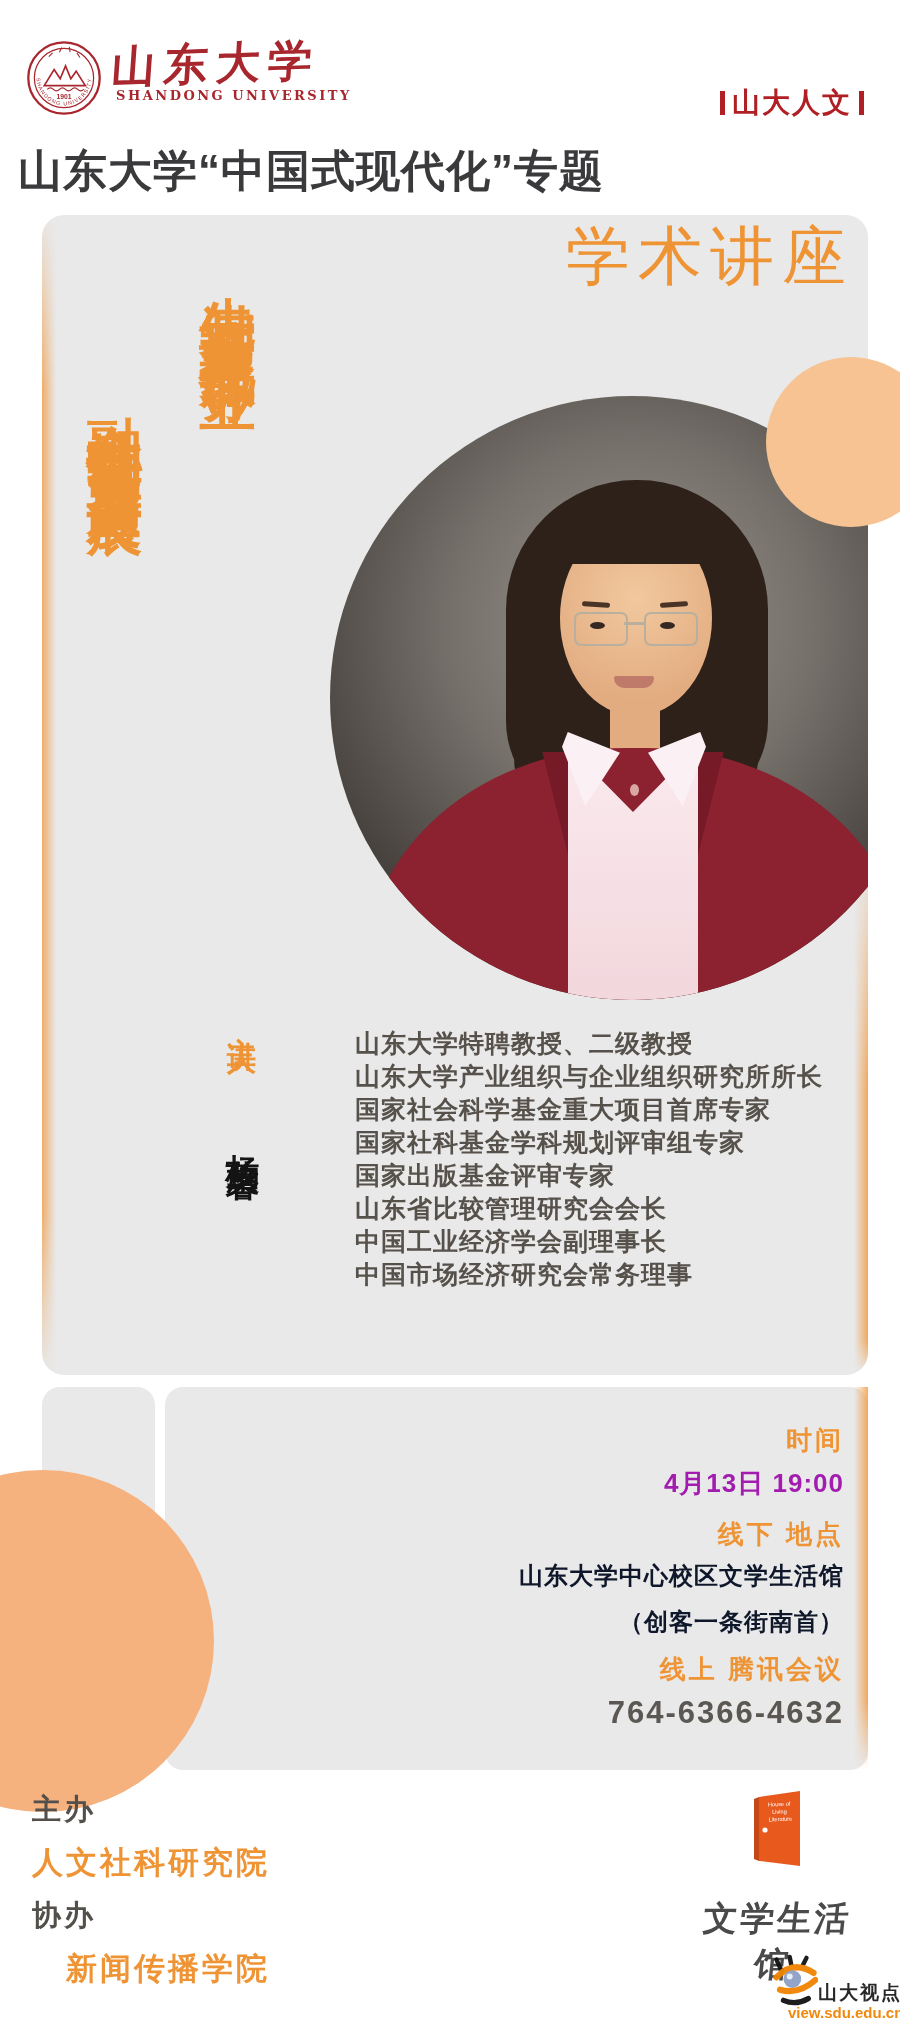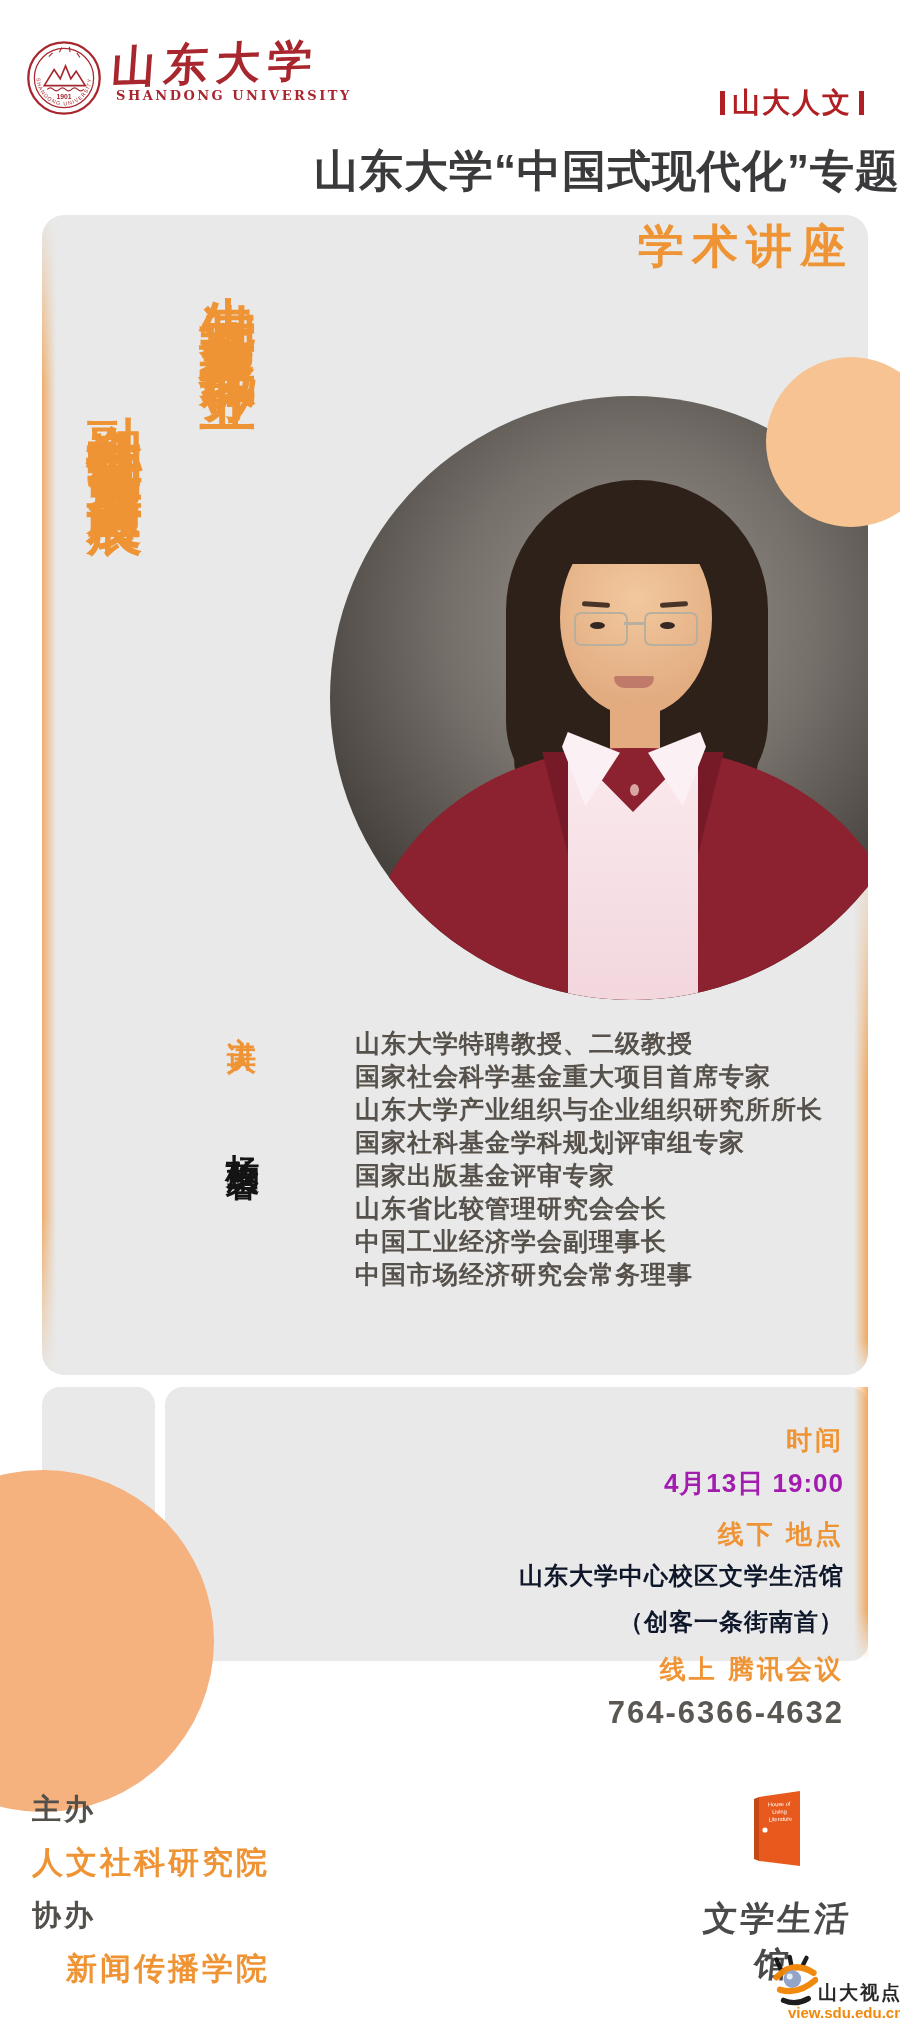--- a/index.html
+++ b/index.html
@@ -10,38 +10,38 @@
   .logo{position:absolute;left:26px;top:40px;display:flex;align-items:flex-start;gap:10px;}
   .logo svg{display:block;}
   .logo-txt{display:flex;flex-direction:column;}
   .logo-cn{font-family:"DejaVu Serif","Liberation Serif",serif;font-weight:700;font-size:44px;
            color:#a8272e;letter-spacing:8px;transform:skewX(-6deg) rotate(-2deg);line-height:1.05;}
   .logo-en{font-family:"DejaVu Serif","Liberation Serif",serif;font-weight:600;font-size:13px;
            color:#a8272e;letter-spacing:2.5px;margin-top:2px;margin-left:4px;}
   .channel{position:absolute;right:36px;top:84px;display:flex;align-items:center;gap:7px;}
   .channel .bar{width:5px;height:24px;background:#b01f24;}
   .channel .txt{font-size:28px;font-weight:900;color:#b01f24;letter-spacing:2px;}
-  .title{position:absolute;left:0;right:0;top:142px;text-align:right;padding-left:52px;
+  .title{position:absolute;left:0;right:0;top:142px;text-align:left;padding-left:18px;
          font-size:44px;font-weight:900;color:#3a393b;letter-spacing:1px;}
 
   
   .panel{background:#e9e9e9;position:absolute;border-radius:22px;}
   .panel-main{left:42px;top:215px;width:826px;height:1160px;overflow:hidden;z-index:1;}
   .edge{position:absolute;top:0;bottom:0;width:14px;pointer-events:none;}
   .edge-l{left:0;background:linear-gradient(to right,rgba(241,152,62,.75),rgba(241,152,62,0));
           -webkit-mask-image:linear-gradient(to bottom,transparent 0,#000 15%,#000 86%,transparent 100%);
           mask-image:linear-gradient(to bottom,transparent 0,#000 15%,#000 86%,transparent 100%);}
   .edge-r1{right:0;background:linear-gradient(to left,rgba(241,152,62,.8),rgba(241,152,62,0));
           -webkit-mask-image:linear-gradient(to bottom,transparent 55%,#000 75%,#000 97%,transparent 100%);
           mask-image:linear-gradient(to bottom,transparent 55%,#000 75%,#000 97%,transparent 100%);}
   .edge-r2{right:0;background:linear-gradient(to left,rgba(241,152,62,.8),rgba(241,152,62,0));
           -webkit-mask-image:linear-gradient(to bottom,#000 0,#000 82%,transparent 100%);
           mask-image:linear-gradient(to bottom,#000 0,#000 82%,transparent 100%);}
 
-  .lecture-badge{position:absolute;top:6px;right:14px;font-size:46px;font-weight:700;
+  .lecture-badge{position:absolute;top:6px;right:14px;font-size:64px;font-weight:400;
                  color:#ef9435;letter-spacing:8px;line-height:1.1;}
   .vtxt{writing-mode:vertical-rl;text-orientation:upright;font-weight:900;color:#ef9435;line-height:1;}
   .vcol1{position:absolute;left:158px;top:36px;font-size:56px;letter-spacing:8px;}
   .vcol2{position:absolute;left:45px;top:156px;font-size:56px;letter-spacing:8px;}
   .speaker-label{position:absolute;left:180px;top:798px;font-size:29px;letter-spacing:5px;
                  writing-mode:vertical-rl;text-orientation:upright;color:#ef9435;font-weight:700;}
   .speaker-name{position:absolute;left:178px;top:912px;font-size:34px;letter-spacing:6px;
                 writing-mode:vertical-rl;text-orientation:upright;color:#141414;font-weight:900;}
   .credentials{position:absolute;left:313px;top:812px;font-size:25px;line-height:33px;
                font-weight:700;color:#56514b;letter-spacing:1px;}
@@ -71,21 +71,21 @@
   .shirt{left:238px;top:350px;width:130px;height:254px;background:linear-gradient(#faeaee,#f2d7dd);
          clip-path:polygon(0 0,50% 26%,100% 0,100% 100%,0 100%);}
   .wing-l{left:232px;top:336px;width:58px;height:74px;background:#fbf0f3;
           clip-path:polygon(10% 0,100% 28%,40% 100%,0 20%);}
   .wing-r{left:318px;top:336px;width:58px;height:74px;background:#fbf0f3;
           clip-path:polygon(90% 0,100% 20%,60% 100%,0 28%);}
   .pendant{left:300px;top:388px;width:9px;height:12px;background:#d8a8a0;border-radius:50%;}
 
   
   .panel-side{left:42px;top:1387px;width:113px;height:383px;border-radius:18px;z-index:1;}
-  .panel-detail{left:165px;top:1387px;width:703px;height:274px;border-radius:18px;z-index:1;}
+  .panel-detail{left:165px;top:1387px;width:703px;height:383px;border-radius:18px;z-index:1;}
   .details{position:absolute;top:36px;right:24px;text-align:right;}
   .d-label{font-size:26px;font-weight:900;color:#ef9435;letter-spacing:3px;margin-bottom:8px;}
   .d-val{font-size:26px;font-weight:700;color:#a21caf;letter-spacing:1px;margin-bottom:16px;}
   .d-note{font-size:24px;font-weight:700;color:#0f172a;letter-spacing:1px;margin-bottom:14px;}
   .d-phone{font-size:31px;font-weight:800;color:#5b5753;letter-spacing:2px;margin-bottom:0;}
 
   
   .circle{position:absolute;border-radius:50%;}
   .circle-tr{left:766px;top:357px;width:170px;height:170px;background:#f7c392;z-index:3;}
   .circle-bl{left:-128px;top:1470px;width:342px;height:342px;background:#f5b17e;z-index:2;}
@@ -170,22 +170,22 @@
     </div>
 
     <div class="vtxt vcol1">先进制造业与现代服务业</div>
     <div class="vtxt vcol2">融合推动制造业高质量发展</div>
 
     <div class="speaker-label">主讲人</div>
     <div class="speaker-name">杨蕙馨</div>
 
     <div class="credentials">
       <div>山东大学特聘教授、二级教授</div>
+      <div>山东大学产业组织与企业组织研究所所长</div>
       <div>国家社会科学基金重大项目首席专家</div>
-      <div>山东大学产业组织与企业组织研究所所长</div>
       <div>国家社科基金学科规划评审组专家</div>
       <div>国家出版基金评审专家</div>
       <div>山东省比较管理研究会会长</div>
       <div>中国工业经济学会副理事长</div>
       <div>中国市场经济研究会常务理事</div>
     </div>
   </div>
 
   <div class="panel panel-side"></div>
   <div class="panel panel-detail">

